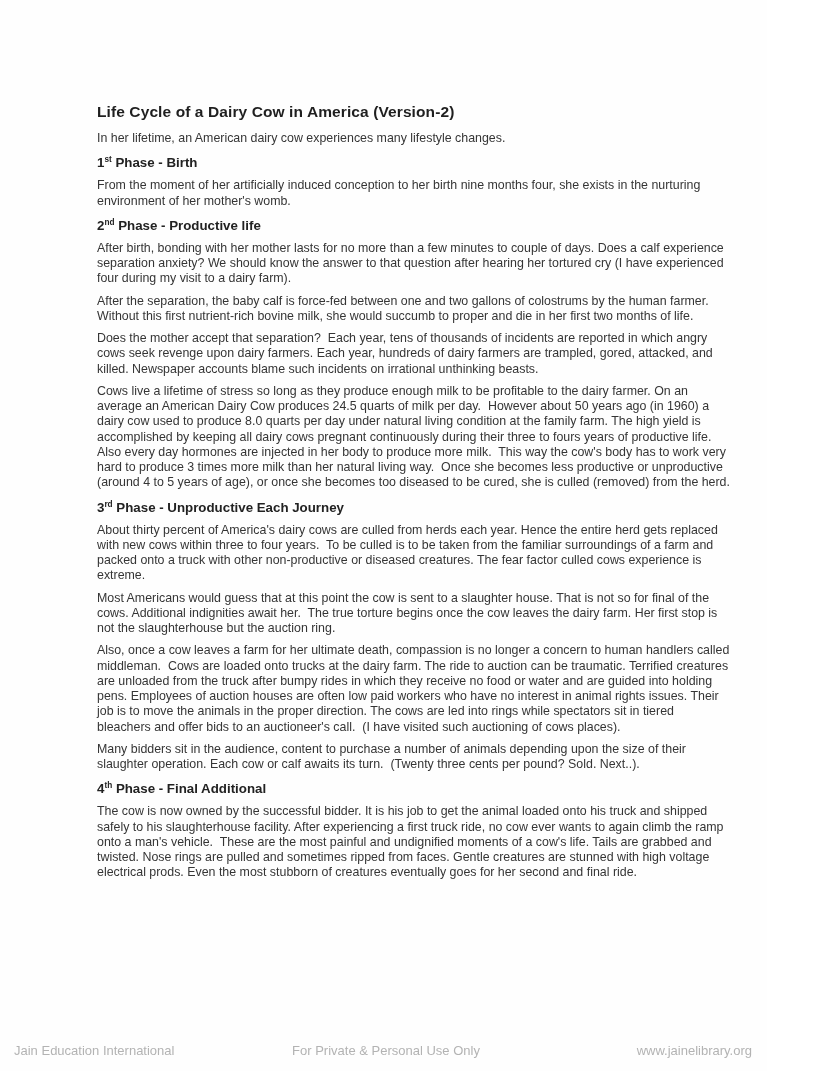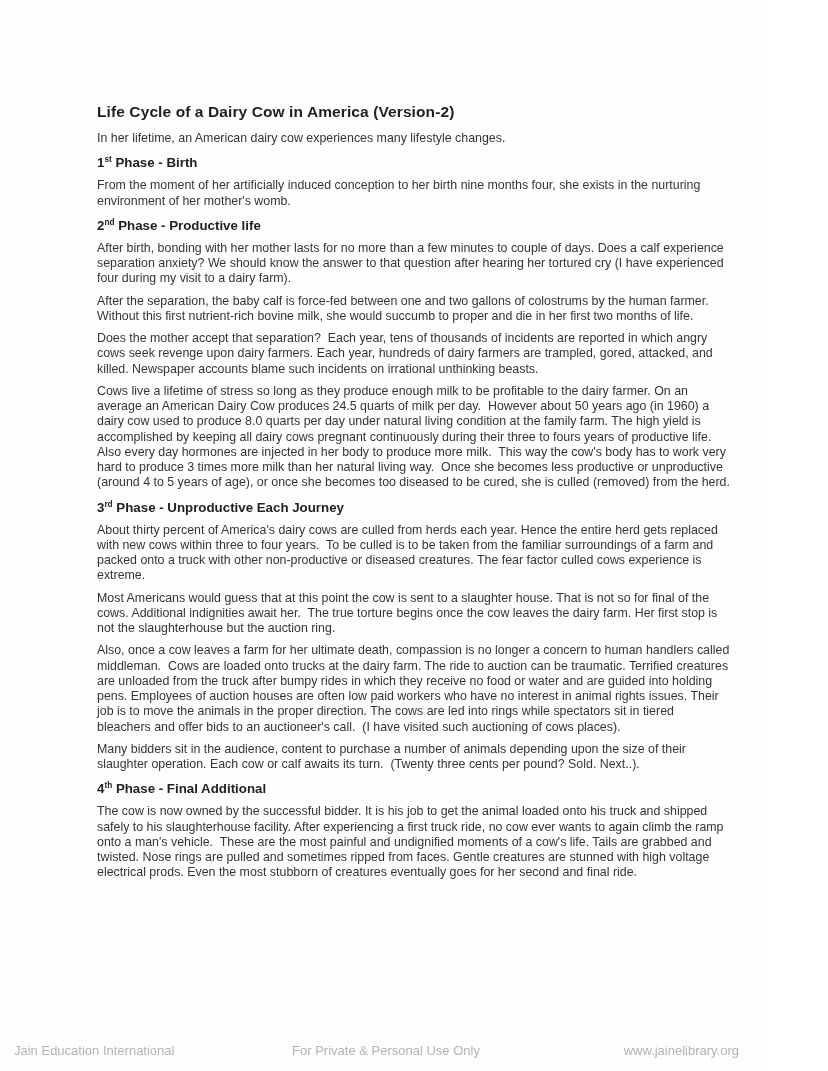--- a/index.html
+++ b/index.html
@@ -50,21 +50,21 @@
     position: absolute;
     left: 0;
     right: 0;
     top: 1043px;
     height: 14px;
     font-size: 13px;
     color: #b3b3b3;
   }
   .footer .footer-left   { position: absolute; left: 14px; }
   .footer .footer-center { position: absolute; left: 5px; right: 0; text-align: center; }
-  .footer .footer-right  { position: absolute; right: 28px; }
+  .footer .footer-right  { position: absolute; right: 15px; }
 </style>
 </head>
 <body>
 
 <div class="page">
   <div class="content">
 
     <h1 class="doc-title">Life Cycle of a Dairy Cow in America (Version-2)</h1>
 
     <p class="para">In her lifetime, an American dairy cow experiences many lifestyle changes.</p>

